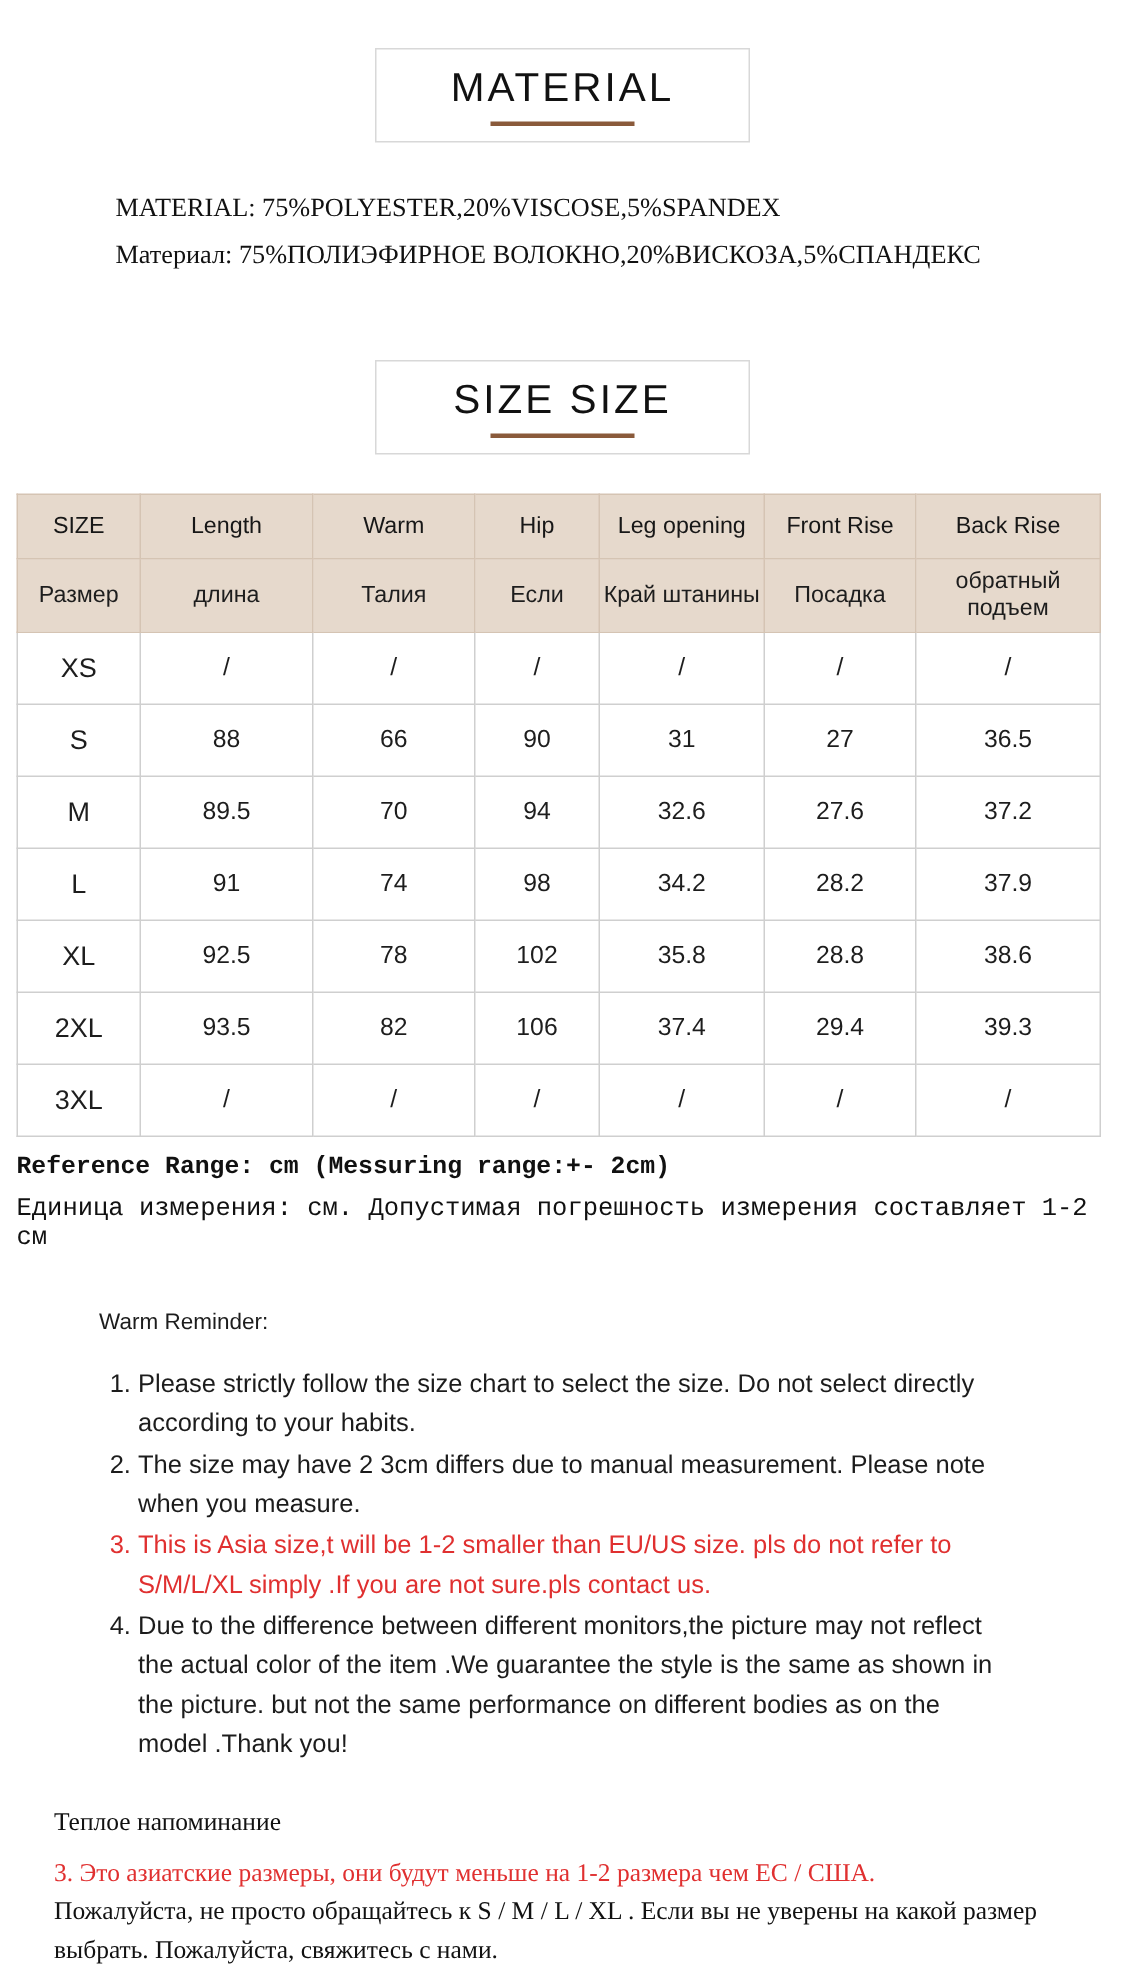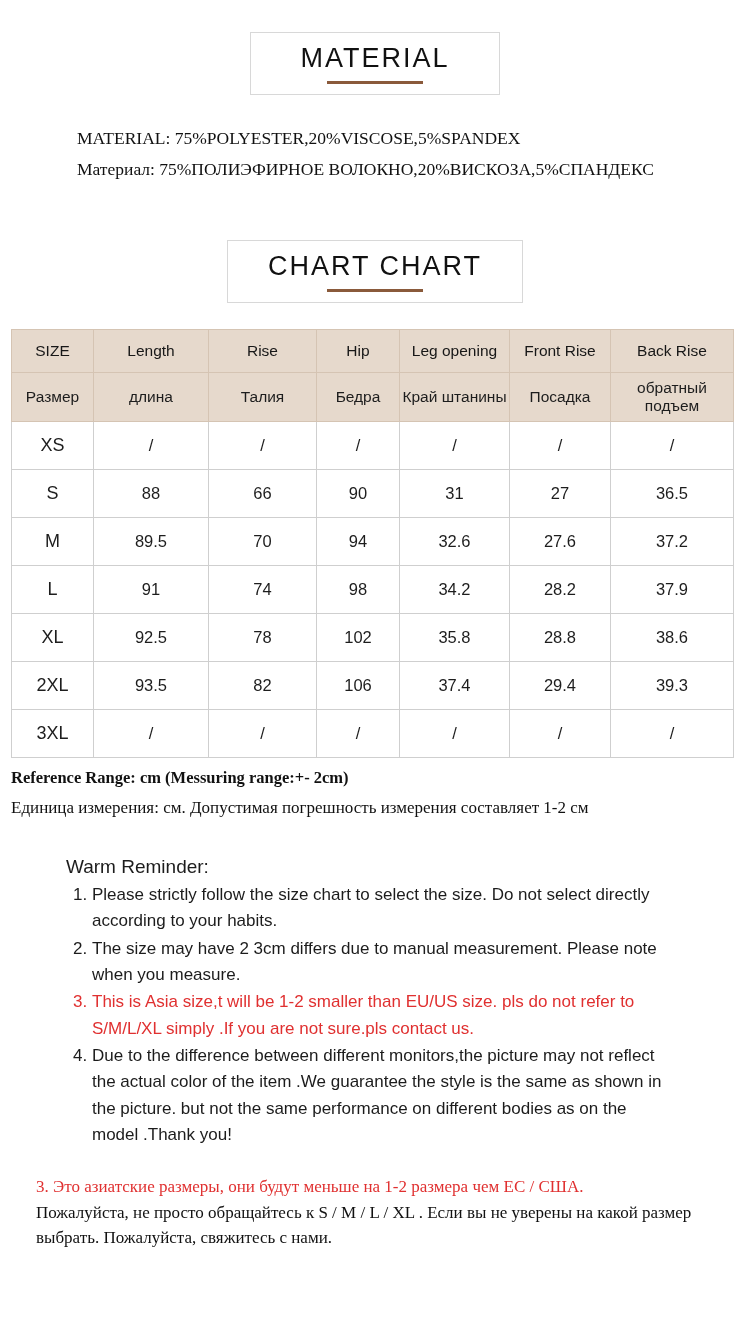--- a/index.html
+++ b/index.html
@@ -95,35 +95,35 @@
   col.c1 { width: 115px; }
   col.c2 { width: 108px; }
   col.c3 { width: 83px; }
   col.c4 { width: 110px; }
   col.c5 { width: 101px; }
   col.c6 { width: 123px; }
 
   
   .ref-line {
     margin-left: 11px;
-    font-family: Liberation Serif, serif;
+    font-family: Liberation Mono, monospace;
     color: #111;
   }
   #ref-en { font-size: 16.5px; font-weight: bold; margin-top: 10px; }
   #ref-ru { font-size: 17px; margin-top: 10px; }
 
   
   .reminder-en {
     margin: 38px 0 0 66px;
     width: 600px;
     color: #1c1c1c;
   }
   .reminder-en .title {
-    font-size: 19px;
-    margin-bottom: 4px;
+    font-size: 15px;
+    margin-bottom: 20px;
   }
   ol.en-list {
     margin: 0;
     padding-left: 26px;
     font-size: 17px;
     line-height: 1.55;
   }
   ol.en-list li { margin-bottom: 1px; }
   ol.en-list li.red { color: #e03030; }
 
@@ -151,52 +151,52 @@
   </div>
 </div>
 
 <div class="material-lines">
   <div>MATERIAL: 75%POLYESTER,20%VISCOSE,5%SPANDEX</div>
   <div>Материал: 75%ПОЛИЭФИРНОЕ ВОЛОКНО,20%ВИСКОЗА,5%СПАНДЕКС</div>
 </div>
 
 <div class="heading-wrap" id="size-heading">
   <div class="heading-box">
-    <div class="txt">CHART CHART</div>
+    <div class="txt">SIZE SIZE</div>
     <div class="rule"></div>
   </div>
 </div>
 
 <table class="size-chart">
   <colgroup>
     <col class="c0">
       <col class="c1">
       <col class="c2">
       <col class="c3">
       <col class="c4">
       <col class="c5">
       <col class="c6">
   </colgroup>
   <thead>
     <tr>
       <th>SIZE</th>
       <th>Length</th>
-      <th>Rise</th>
+      <th>Warm</th>
       <th>Hip</th>
       <th>Leg opening</th>
       <th>Front Rise</th>
       <th>Back Rise</th>
     </tr>
   </thead>
   <tbody>
     <tr class="ru-row">
       <td>Размер</td>
       <td>длина</td>
       <td>Талия</td>
-      <td>Бедра</td>
+      <td>Если</td>
       <td>Край штанины</td>
       <td>Посадка</td>
       <td>обратный подъем</td>
     </tr>
 
     <tr class="data-row">
       <td>XS</td>
       <td>/</td>
       <td>/</td>
       <td>/</td>
@@ -268,16 +268,17 @@
   <div class="title">Warm Reminder:</div>
   <ol class="en-list">
     <li>Please strictly follow the size chart to select the size. Do not select directly according to your habits.</li>
     <li>The size may have 2 3cm differs due to manual measurement. Please note when you measure.</li>
     <li class="red">This is Asia size,t will be 1-2 smaller than EU/US size. pls do not refer to S/M/L/XL simply .If you are not sure.pls contact us.</li>
     <li>Due to the difference between different monitors,the picture may not reflect the actual color of the item .We guarantee the style is the same as shown in the picture. but not the same performance on different bodies as on the model .Thank you!</li>
   </ol>
 </div>
 
 <div class="reminder-ru">
+  <div class="title">Теплое напоминание</div>
   <p class="red">3. Это азиатские размеры, они будут меньше на 1-2 размера чем ЕС / США.</p>
   <p>Пожалуйста, не просто обращайтесь к S / M / L / XL . Если вы не уверены на какой размер выбрать. Пожалуйста, свяжитесь с нами.</p>
 
 </div>
 
 </body></html>

